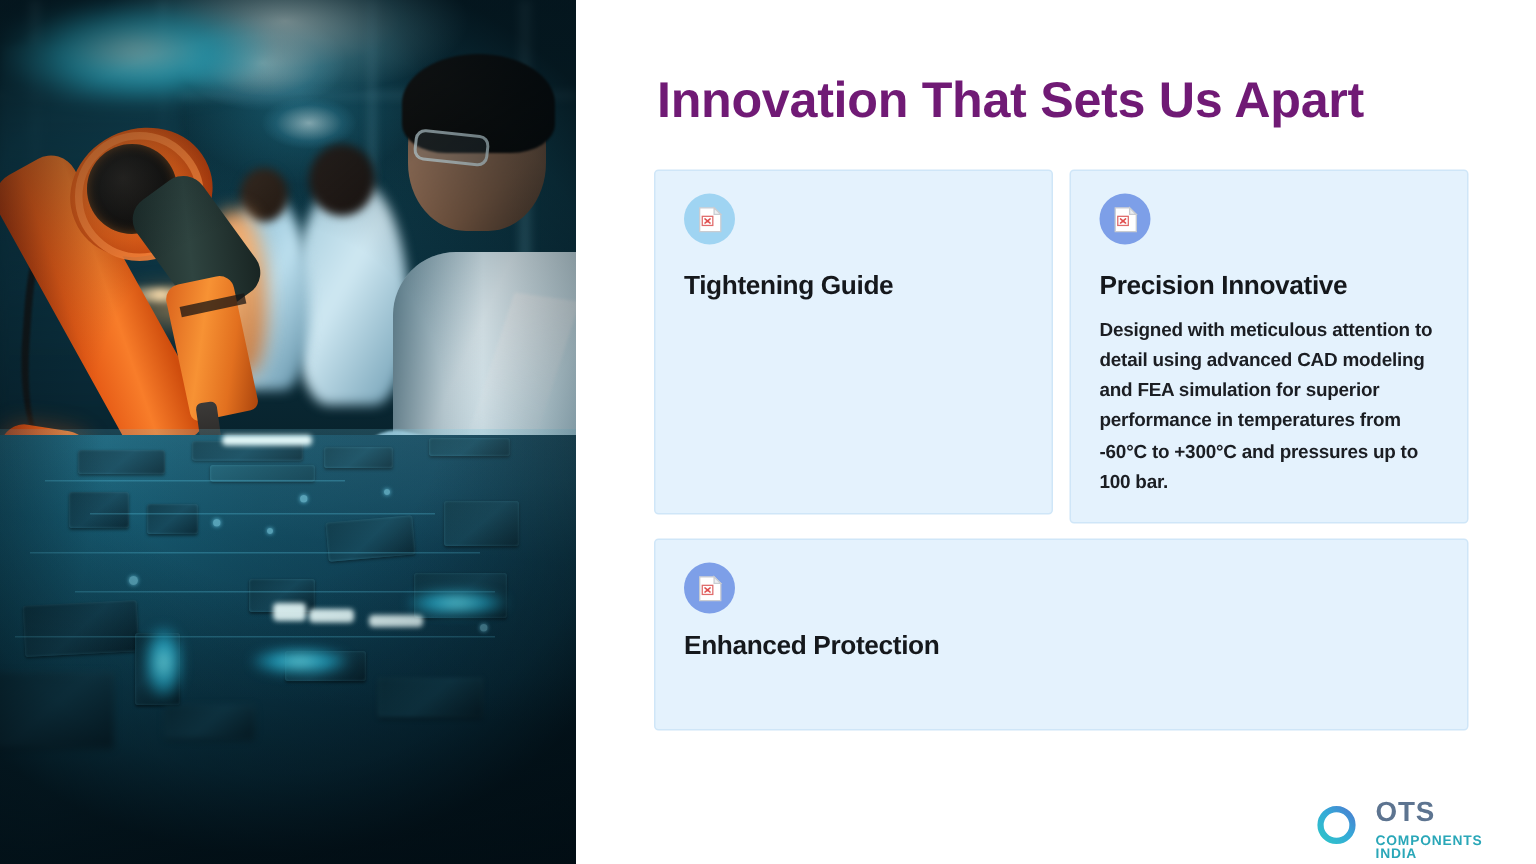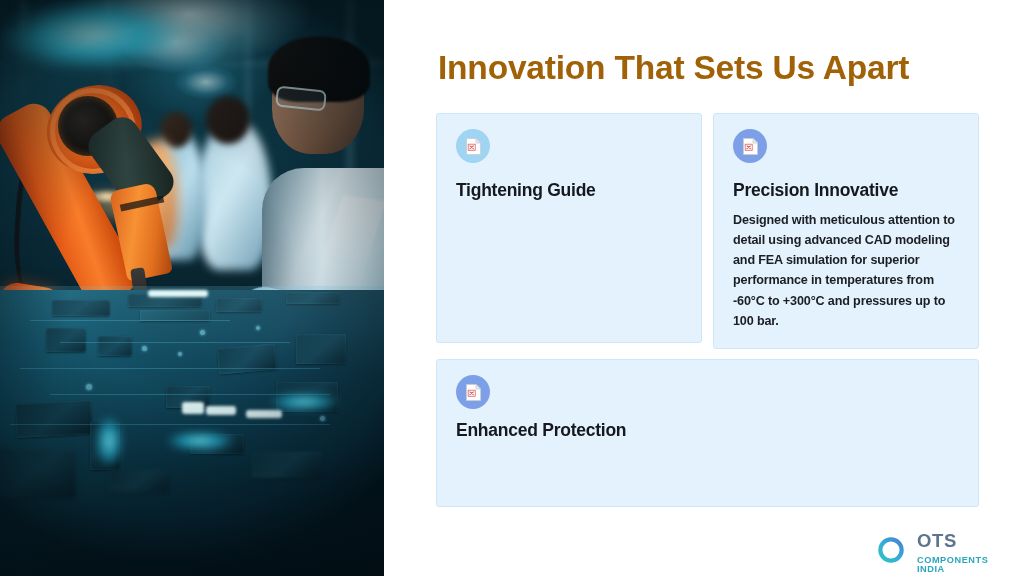--- a/index.html
+++ b/index.html
@@ -274,35 +274,35 @@
     height: 576px;
     background: #ffffff;
   }
 
   #page-title {
     position: absolute;
     left: 54px;
     top: 49px;
     font-size: 33.5px;
     font-weight: bold;
-    color: #a16207;
+    color: #701a75;
     letter-spacing: -0.2px;
     white-space: nowrap;
   }
 
   .card {
     position: absolute;
     background: #e4f2fd;
     border: 1px solid #cfe6f8;
     border-radius: 3px;
     box-sizing: border-box;
   }
   #card-1 { left: 52px;  top: 113px; width: 266px; height: 230px; }
   #card-2 { left: 329px; top: 113px; width: 266px; height: 236px; }
-  #card-3 { left: 52px;  top: 359px; width: 543px; height: 148px; }
+  #card-3 { left: 52px;  top: 359px; width: 543px; height: 128px; }
 
   .card-icon {
     position: absolute;
     width: 34px;
     height: 34px;
     border-radius: 50%;
     display: flex;
     align-items: center;
     justify-content: center;
   }

